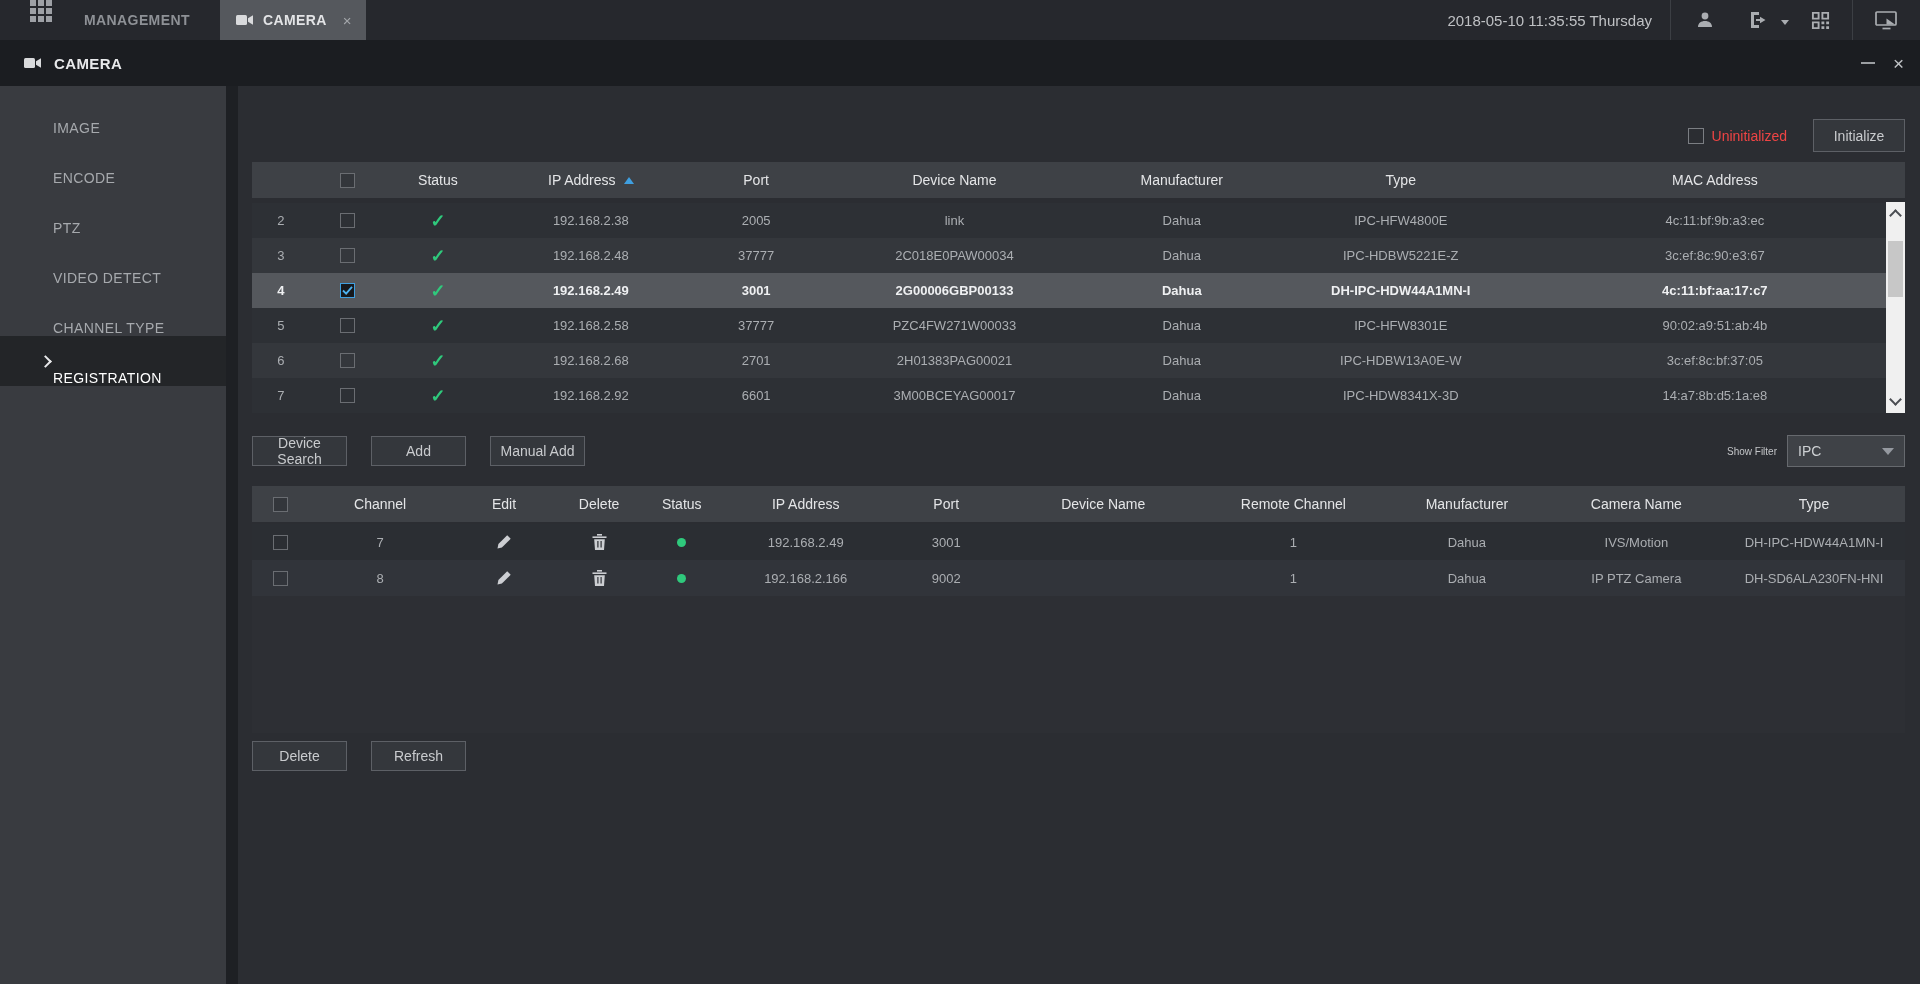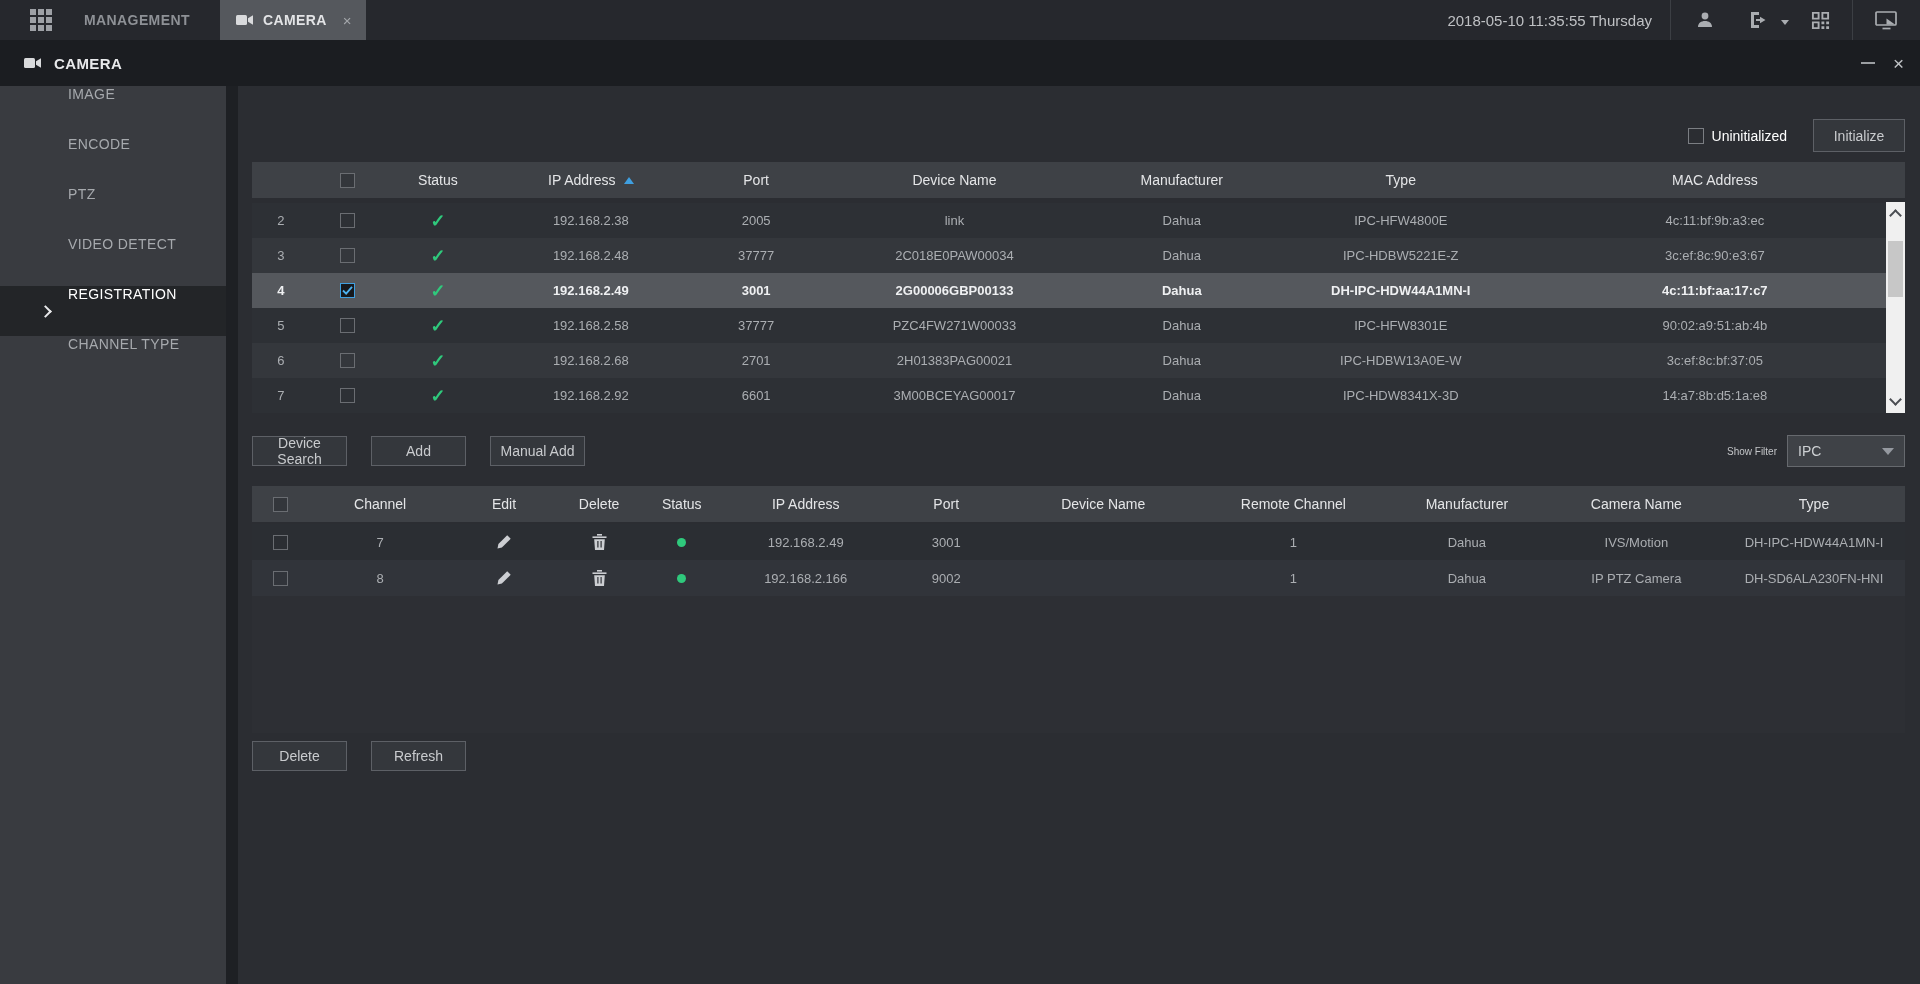--- a/index.html
+++ b/index.html
@@ -1,20 +1,20 @@
 <!DOCTYPE html>
 <html><head>
 <meta charset="utf-8">
 <style>
   html,body{margin:0;padding:0;background:#121417;}
   .screen{position:relative;width:1920px;height:984px;overflow:hidden;background:#2b2d32;
           font-family:"Liberation Sans",sans-serif;-webkit-font-smoothing:antialiased;}
 
   
-  .topbar{position:absolute;top:0;left:0;right:0;height:40px;background:#26282d;display:flex;align-items:center;}
+  .topbar{position:absolute;top:0;left:0;right:0;height:40px;background:#26282d;display:flex;align-items:flex-start;}
   .apps{margin:0 32px 0 30px;display:grid;grid-template-columns:repeat(3,6px);grid-template-rows:repeat(3,6px);gap:2px;cursor:pointer;}
   .apps i{display:block;background:#9ea1a6;}
   .tab-label{font-size:14px;font-weight:bold;color:#8e9196;letter-spacing:.4px;}
   .tab-mgmt{margin-right:30px;display:flex;align-items:center;height:100%;cursor:pointer;}
   .tab-active{height:40px;background:#55585d;display:flex;align-items:center;padding:0 14px 0 16px;cursor:pointer;}
   .tab-active .tab-label{color:#e3e4e6;margin-left:9px;}
   .tab-close{color:#a4a7ab;font-size:15px;margin-left:16px;line-height:1;cursor:pointer;}
   .topbar-right{margin-left:auto;display:flex;align-items:center;height:100%;}
   .datetime{font-size:15px;color:#bfc1c4;margin-right:18px;}
   .tb-sep{width:1px;height:40px;background:#3c3f44;}
@@ -28,32 +28,32 @@
   
   .titlebar{position:absolute;top:40px;left:0;right:0;height:46px;background:#1b1d21;display:flex;align-items:center;}
   .title-cam{margin:0 12px 0 24px;display:flex;}
   .title-text{font-size:15px;font-weight:bold;color:#e8e9eb;letter-spacing:.4px;}
   .win-controls{margin-left:auto;display:flex;align-items:center;margin-right:16px;}
   .min-ic{width:14px;height:2px;background:#9b9ea2;margin-right:18px;cursor:pointer;}
   .close-ic{color:#c0c3c6;font-size:19px;line-height:1;cursor:pointer;}
 
   
   .sidebar{position:absolute;top:86px;left:0;width:226px;bottom:0;background:#393b40;}
-  .side-item{height:50px;display:flex;align-items:flex-start;padding-left:68px;font-size:14px;color:#a6a9ad;
+  .side-item{height:50px;display:flex;align-items:flex-end;padding-left:53px;font-size:14px;color:#a6a9ad;
              letter-spacing:.4px;position:relative;cursor:pointer;box-sizing:border-box;}
   .side-item.active{background:#232528;color:#ffffff;}
   .side-arrow{position:absolute;left:41px;top:21px;width:7px;height:7px;border-top:2px solid #e8e9eb;border-right:2px solid #e8e9eb;transform:rotate(45deg);}
   .side-divider{position:absolute;top:86px;left:226px;width:12px;bottom:0;background:#1e2024;}
 
   
   .content{position:absolute;top:86px;left:238px;right:0;bottom:0;background:#2b2d32;padding:0 15px 0 14px;box-sizing:border-box;}
 
   .init-row{margin-top:33px;height:33px;display:flex;align-items:center;justify-content:flex-end;}
   .checkbox{width:16px;height:16px;border:1px solid #7b7e83;background:transparent;box-sizing:border-box;cursor:pointer;flex:none;}
-  .init-label{font-size:14px;color:#ffffff;margin:0 26px 0 8px;}
+  .init-label{font-size:14px;color:#ef4444;margin:0 26px 0 8px;}
   .btn{display:flex;align-items:center;justify-content:center;border:1px solid #5d6066;background:#34373c;
        color:#c9cbce;font-size:14px;box-sizing:border-box;cursor:pointer;}
   .btn-initialize{width:92px;height:33px;}
 
   
   .thead{display:flex;height:36px;background:#3e4146;align-items:center;color:#e4e5e7;font-size:14px;}
   .trow{display:flex;height:35px;align-items:center;font-size:13px;color:#abaeb2;}
   .cell{display:flex;align-items:center;justify-content:center;box-sizing:border-box;overflow:hidden;white-space:nowrap;}
   .row-chk{width:15px;height:15px;border:1px solid #6a6d72;background:transparent;box-sizing:border-box;cursor:pointer;
            display:flex;align-items:center;justify-content:center;}
@@ -184,27 +184,27 @@
       </div>
     <div class="side-item">
         <span>ENCODE</span>
       </div>
     <div class="side-item">
         <span>PTZ</span>
       </div>
     <div class="side-item">
         <span>VIDEO DETECT</span>
       </div>
+    <div class="side-item">
+        <span>CHANNEL TYPE</span>
+      </div>
     <div class="side-item active">
       <span class="side-arrow"></span>
       <span>REGISTRATION</span>
     </div>
-    <div class="side-item">
-        <span>CHANNEL TYPE</span>
-      </div>
   </aside>
   <div class="side-divider"></div>
 
   <section class="content">
 
     <div class="init-row">
       <span class="checkbox"></span>
       <span class="init-label">Uninitialized</span>
       <button class="btn btn-initialize">Initialize</button>
     </div>

